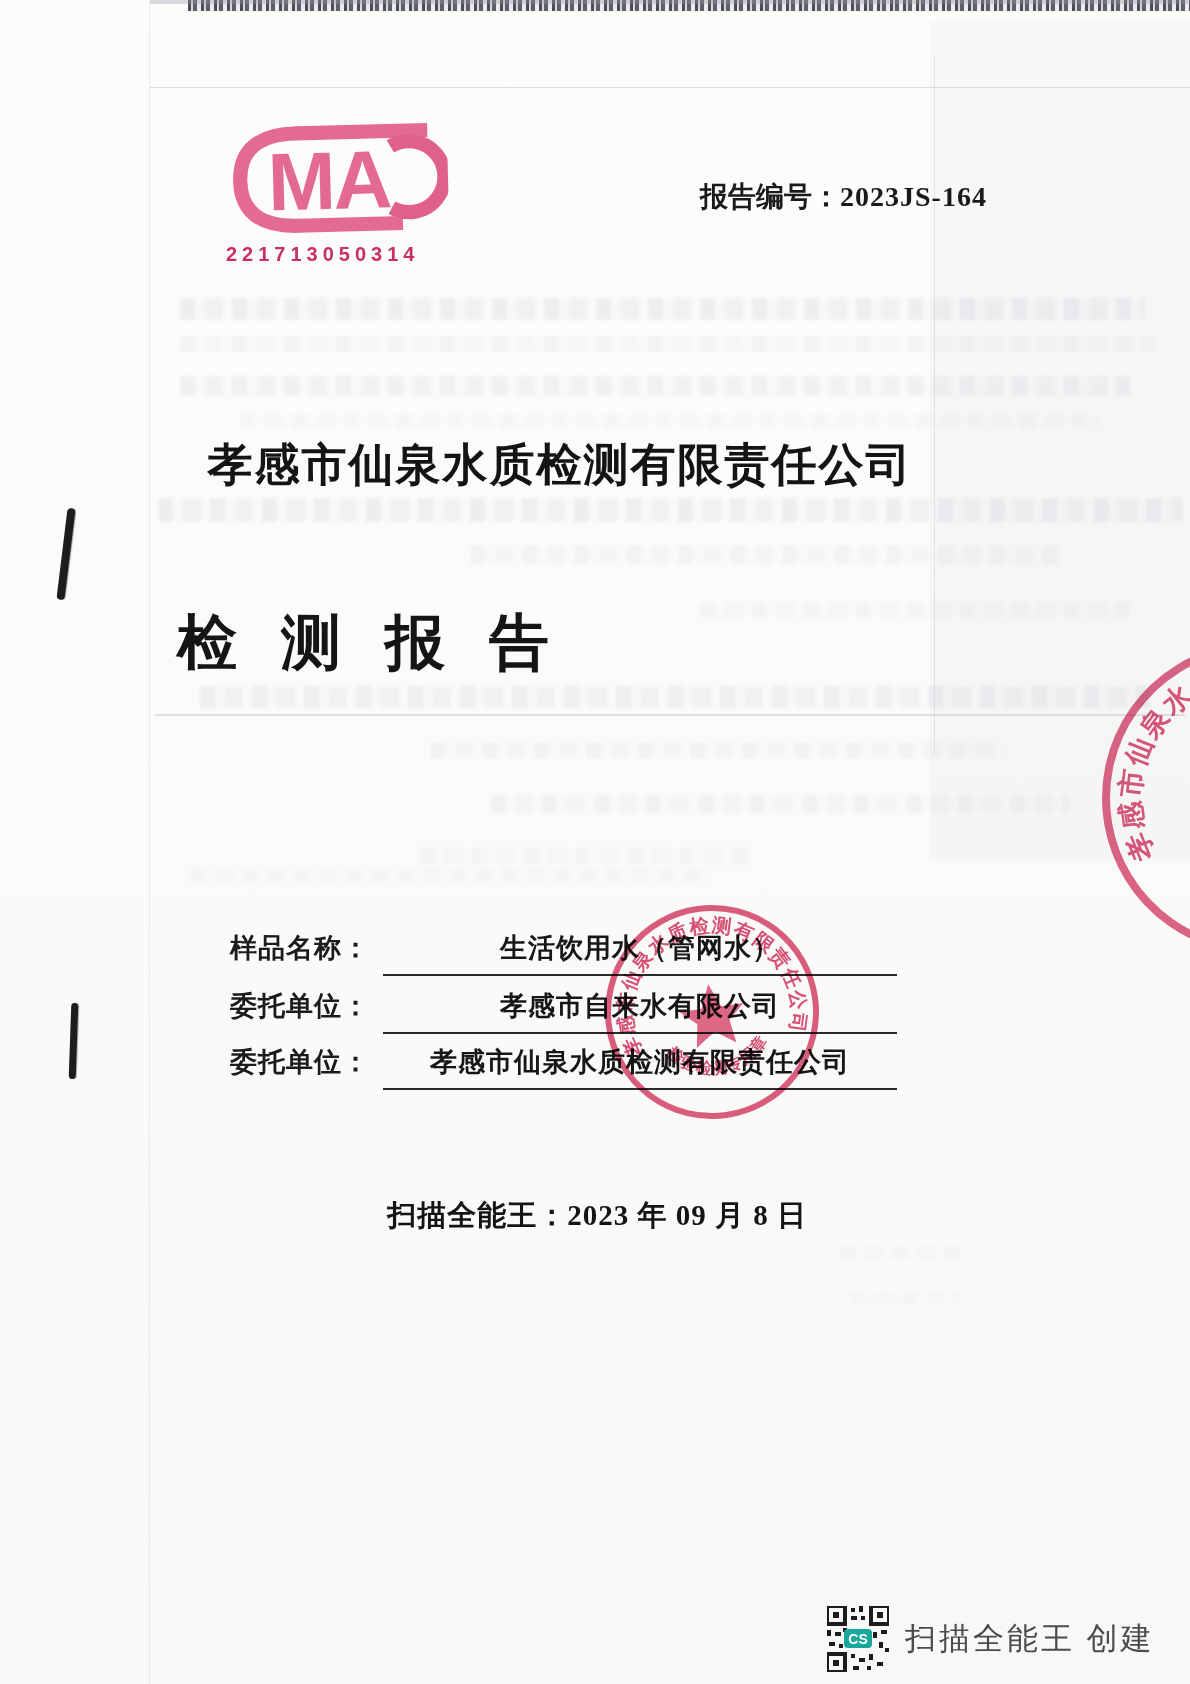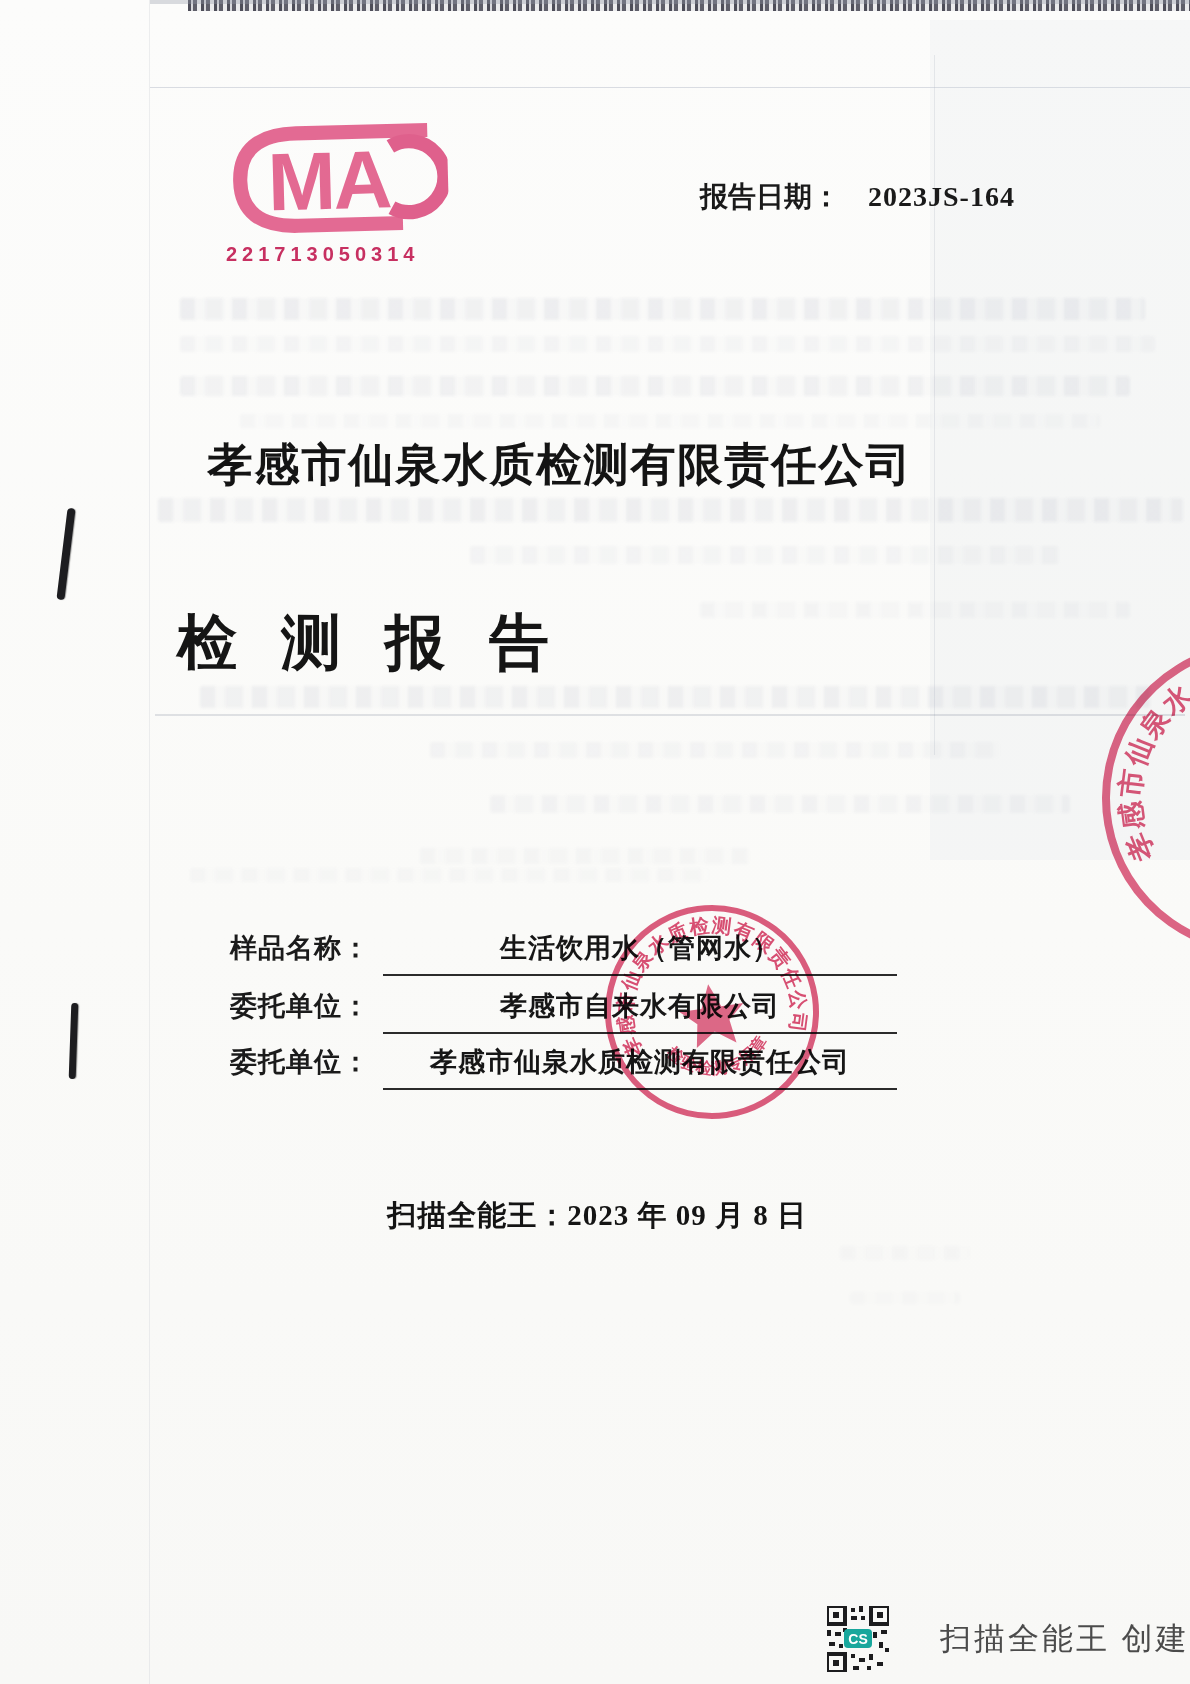--- a/index.html
+++ b/index.html
@@ -37,21 +37,21 @@
   .bleed-line{position:absolute;height:2px;background:rgba(112,120,142,.20);filter:blur(.6px);}
   
   .cma{position:absolute;left:226px;top:118px;width:222px;height:122px;transform:rotate(-1.5deg);opacity:.93;}
   .cma-number{
     position:absolute;left:226px;top:243px;width:230px;
     font-family:"Liberation Sans","DejaVu Sans",sans-serif;
     font-weight:bold;font-size:20px;letter-spacing:5px;color:#c73061;
   }
   
   .report-no{position:absolute;left:700px;top:178px;font-size:28px;font-weight:bold;white-space:nowrap;}
-  .report-no .val{margin-left:28px;letter-spacing:1px;}
+  .report-no .val{letter-spacing:1px;}
   
   .company-title{
     position:absolute;left:95px;top:435px;width:930px;text-align:center;
     font-family:"Liberation Sans","DejaVu Sans",sans-serif;
     font-weight:bold;font-size:45px;letter-spacing:2px;color:#141414;
   }
   .report-title{position:absolute;left:155px;top:603px;width:860px;}
   .report-title span{
     font-size:60px;font-weight:bold;letter-spacing:44px;color:#151515;
     display:inline-block;transform:translateX(22px);
@@ -77,21 +77,21 @@
   }
   
   .seal{position:absolute;mix-blend-mode:multiply;}
   .seal-center{left:597px;top:897px;width:230px;height:230px;transform:rotate(-8deg);opacity:.86;}
   .seal-right{left:1088px;top:628px;width:340px;height:340px;transform:rotate(-10deg);opacity:.82;}
   
   .qr{position:absolute;left:827px;top:1606px;width:62px;height:66px;}
   .footer-text{
     position:absolute;left:905px;top:1618px;
     font-family:"Liberation Sans","DejaVu Sans",sans-serif;
-    font-size:31px;color:#4b4b4b;letter-spacing:3px;white-space:nowrap;margin-left:35px;
+    font-size:31px;color:#4b4b4b;letter-spacing:3px;white-space:nowrap;
   }
 </style>
 </head>
 <body>
 
 <div class="page">
 
   <div class="scan-top"></div>
   <div class="scan-top2"></div>
   <div class="hline-top"></div>
@@ -119,21 +119,21 @@
   <div class="staple staple2"></div>
 
   <svg class="cma" viewBox="0 0 250 137">
     <path d="M 228 16 H 80 Q 16 16 16 68 Q 16 120 80 120 H 198" fill="none" stroke="#e2608c" stroke-width="16" stroke-linecap="butt"></path>
     <path d="M 186 33.4 A 40 40 0 1 1 186 102.6" fill="none" stroke="#dd5584" stroke-width="16" stroke-linecap="butt"></path>
     <text x="47" y="102" font-family="Liberation Sans, DejaVu Sans, sans-serif" font-size="92" font-weight="bold" fill="#e25f8b" letter-spacing="-3">MA</text>
   </svg>
   <div class="cma-number">221713050314</div>
 
   <div class="report-no">
-    <span class="lbl">报告日期：</span><span class="val">2023JS-164</span>
+    <span class="lbl">报告编号：</span><span class="val">2023JS-164</span>
   </div>
 
   <div class="company-title">孝感市仙泉水质检测有限责任公司</div>
 
   <div class="report-title">
     <span>检测报告</span>
   </div>
 
   <div class="field-row fr1">
     <div class="field-label">样品名称：</div>

